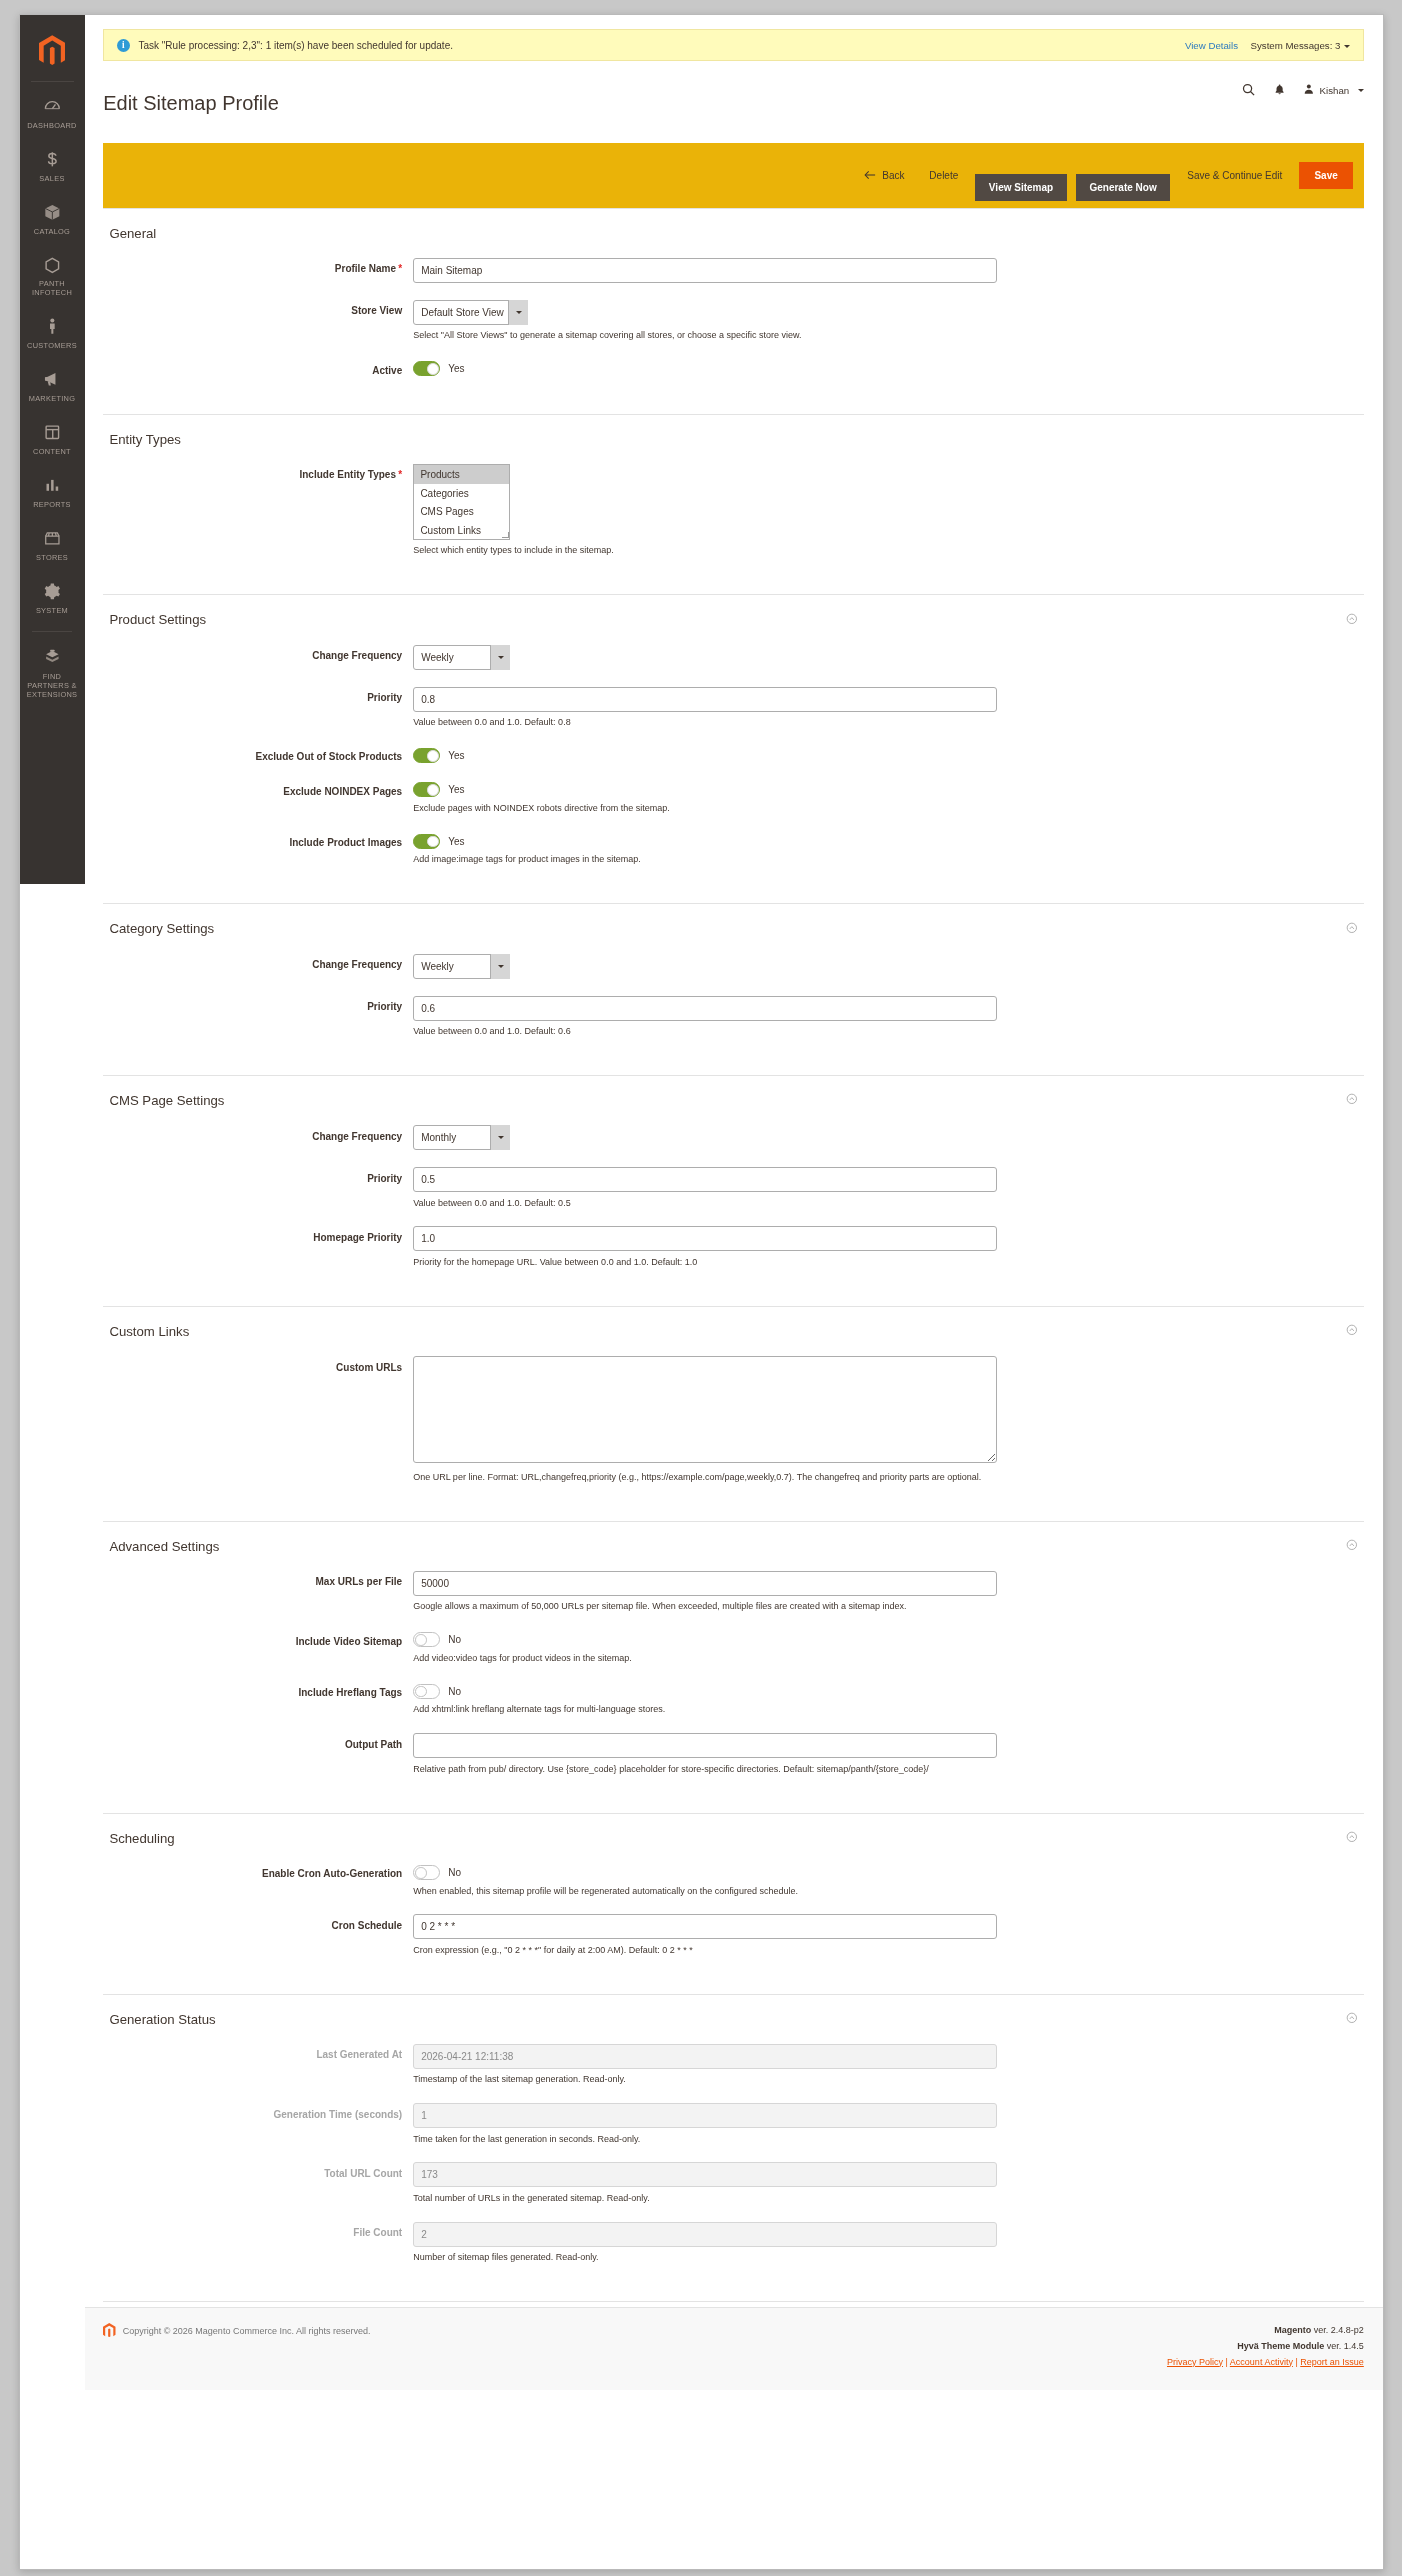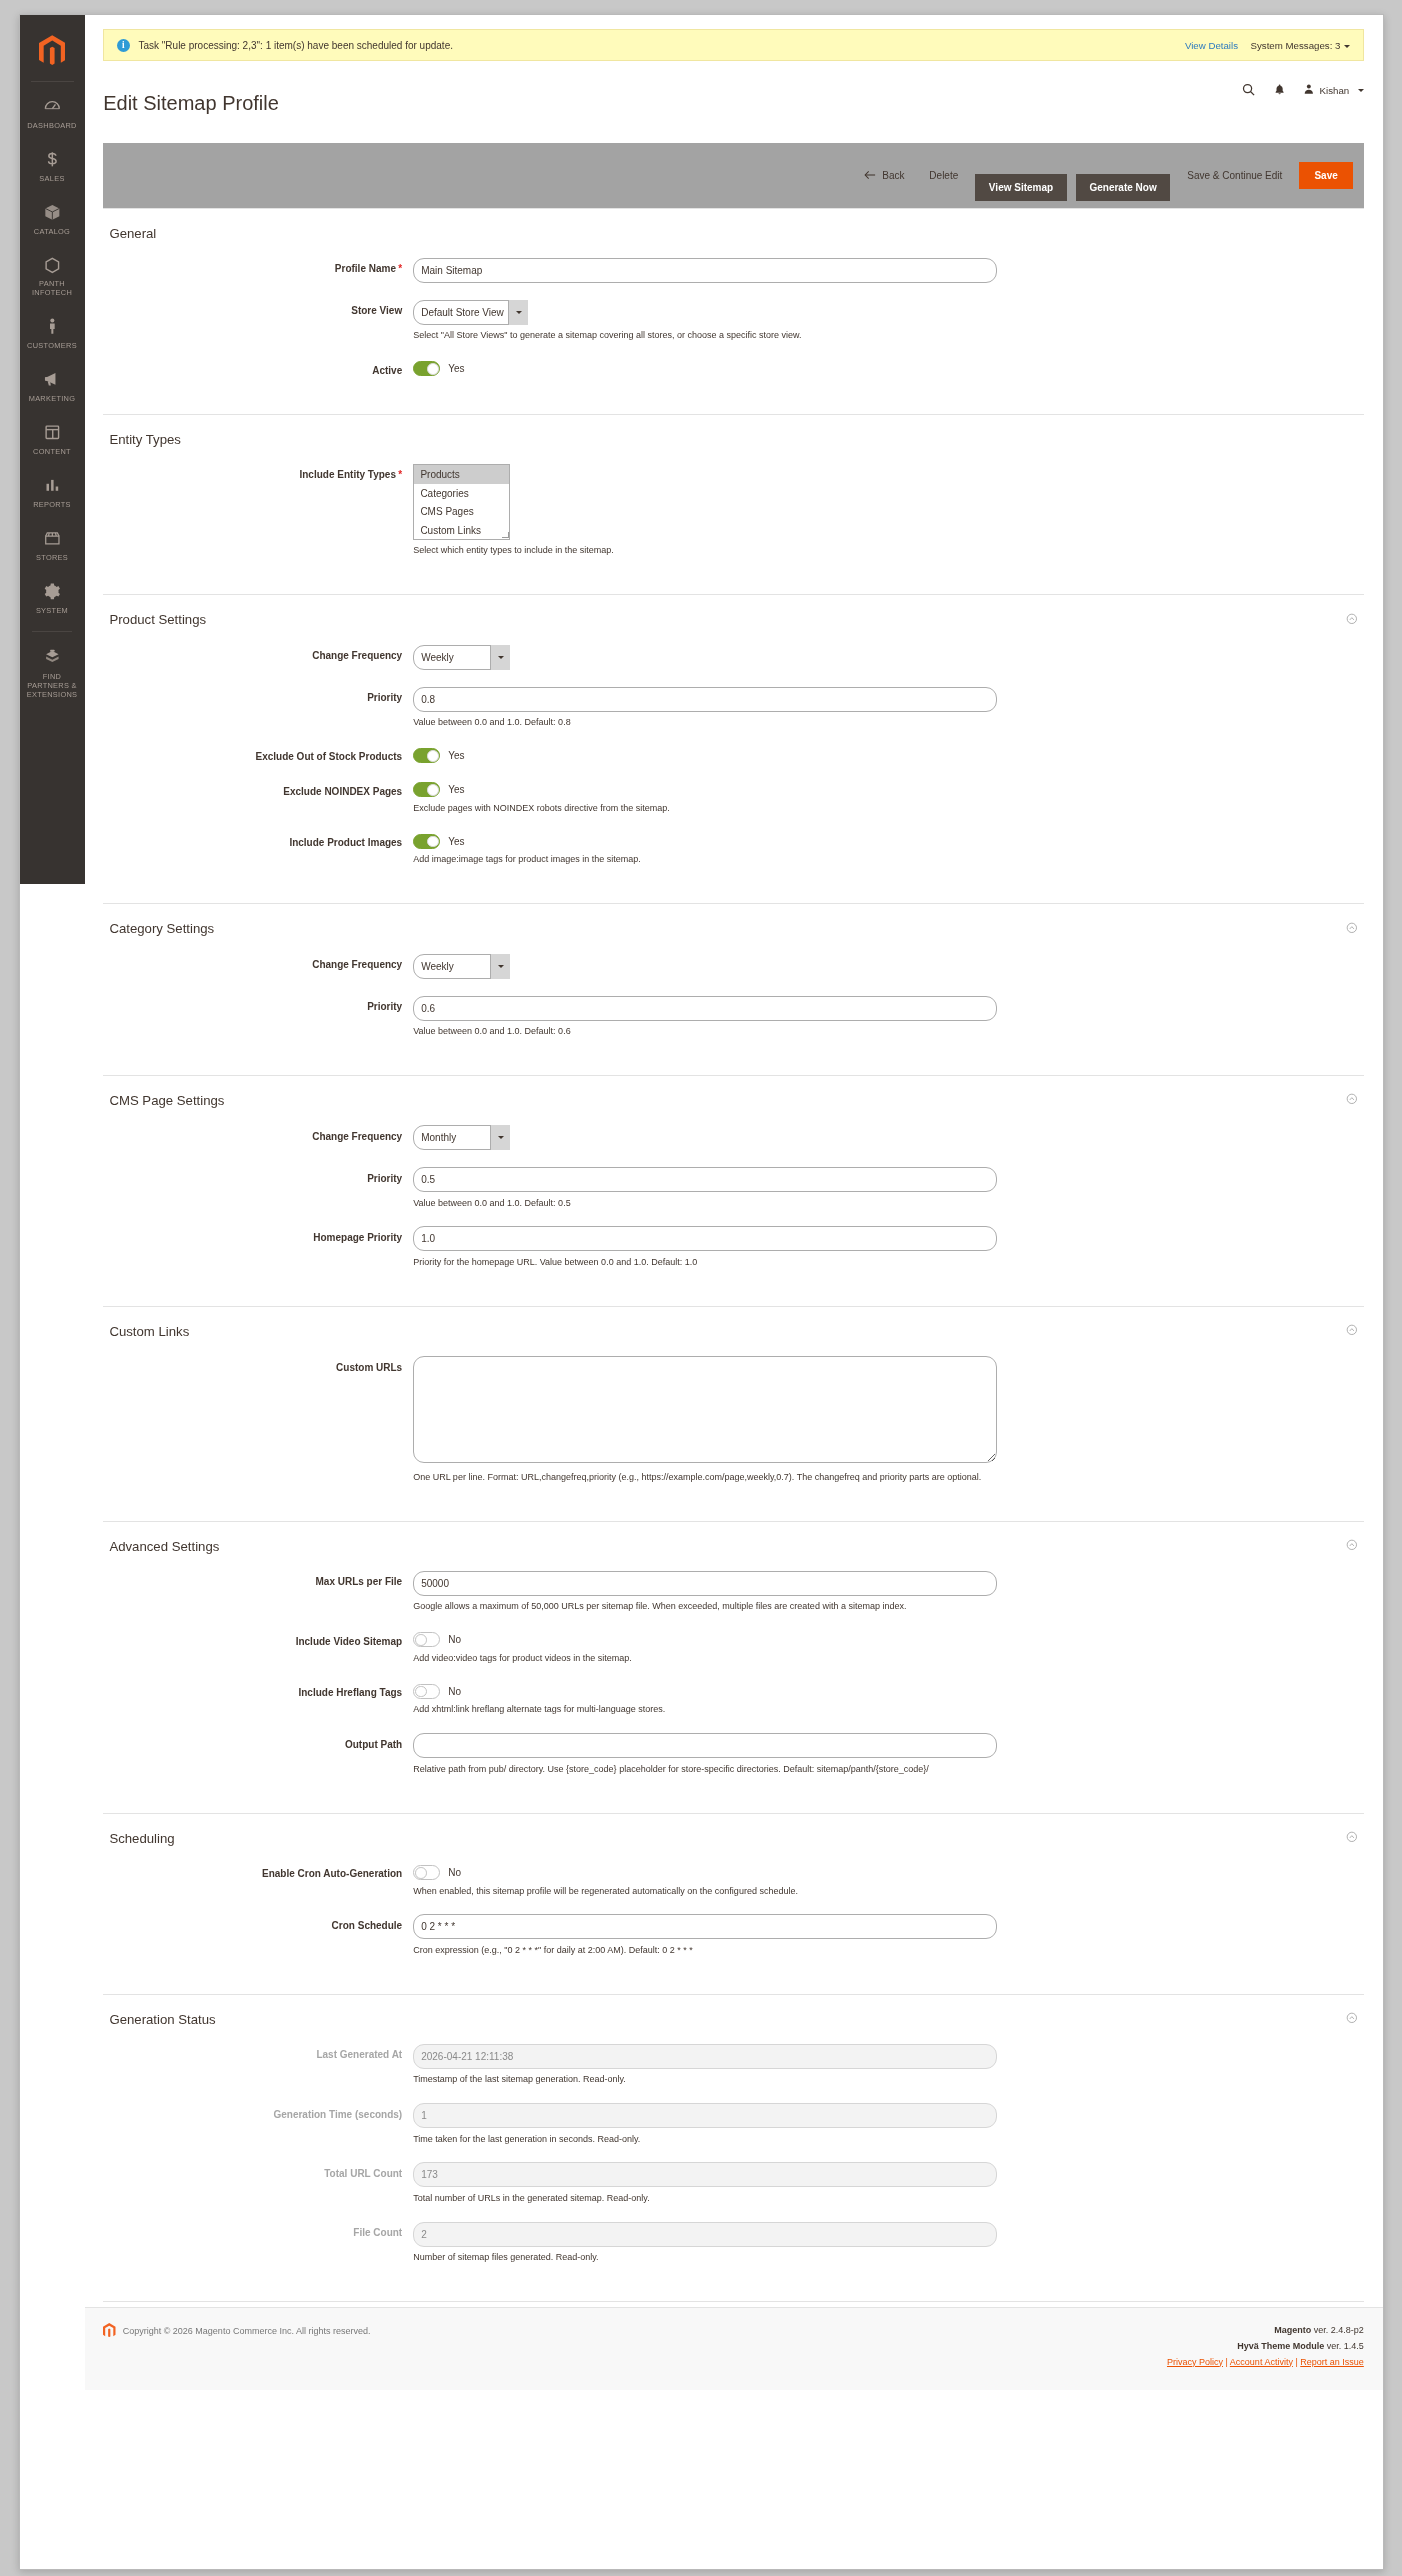--- a/index.html
+++ b/index.html
@@ -103,21 +103,21 @@
   .page-title {
     font-size: 20px; font-weight: 400; color: #41362f;
     flex: 1 1 auto; line-height: 26.5px;
   }
   .head-tools { display:flex; align-items:center; gap: 17px; padding-top: 4.7px; }
   .tool-ico { color:#41362f; cursor:pointer; display:block; }
   .user-menu { display:flex; align-items:center; gap:4.7px; font-size:9.7px; color:#41362f; cursor:pointer; }
   
   .toolbar {
     margin: 12.5px 18.7px 0 18.7px;
-    background: #a3a3a3;
+    background: #eab308;
     border-bottom: 0.8px solid #e3e3e3;
     min-height: 45px;
     display:flex; align-items:center; justify-content: flex-end;
     gap: 9.3px; padding: 7px 11px;
   }
   .btn { font-family:"Liberation Sans", sans-serif; font-size:10px; cursor:pointer; border:none; }
   .btn-link {
     background: none; color: #41362f; padding: 5.5px 7.8px;
   }
   .btn-back { display:flex; align-items:center; gap:6.2px; }
@@ -147,21 +147,21 @@
     text-align: right; padding-right: 11px; padding-top: 5.5px;
     font-size: 10px; color: #41362f; font-weight: 600;
   }
   .flabel.dim { color:#a6a6a6; font-weight:600; }
   .req { color: #e22626; margin-left: 2.3px; }
   .fctl { flex: 1 1 auto; max-width: 958px; }
   .fnote { font-size: 9px; color: #41362f; margin-top: 5.5px; line-height: 11.7px; }
   input[type=text], textarea, select {
     font-family: "Liberation Sans", sans-serif; font-size: 10px;
     color: #41362f; background:#fff;
-    border: 0.8px solid #adadad; border-radius: 11px;
+    border: 0.8px solid #adadad; border-radius: 3px;
     padding: 4.7px 7px; outline: none;
   }
   input[type=text] { height: 25px; width: 584px; }
   input.readonly { background: #f3f3f3; color: #8a8a8a; border-color: #d6d6d6; }
   textarea {
     width: 584px; height: 107px; resize: vertical;
   }
   select.sel {
     height: 25px; width: 97px;
     -webkit-appearance: none; appearance: none;

